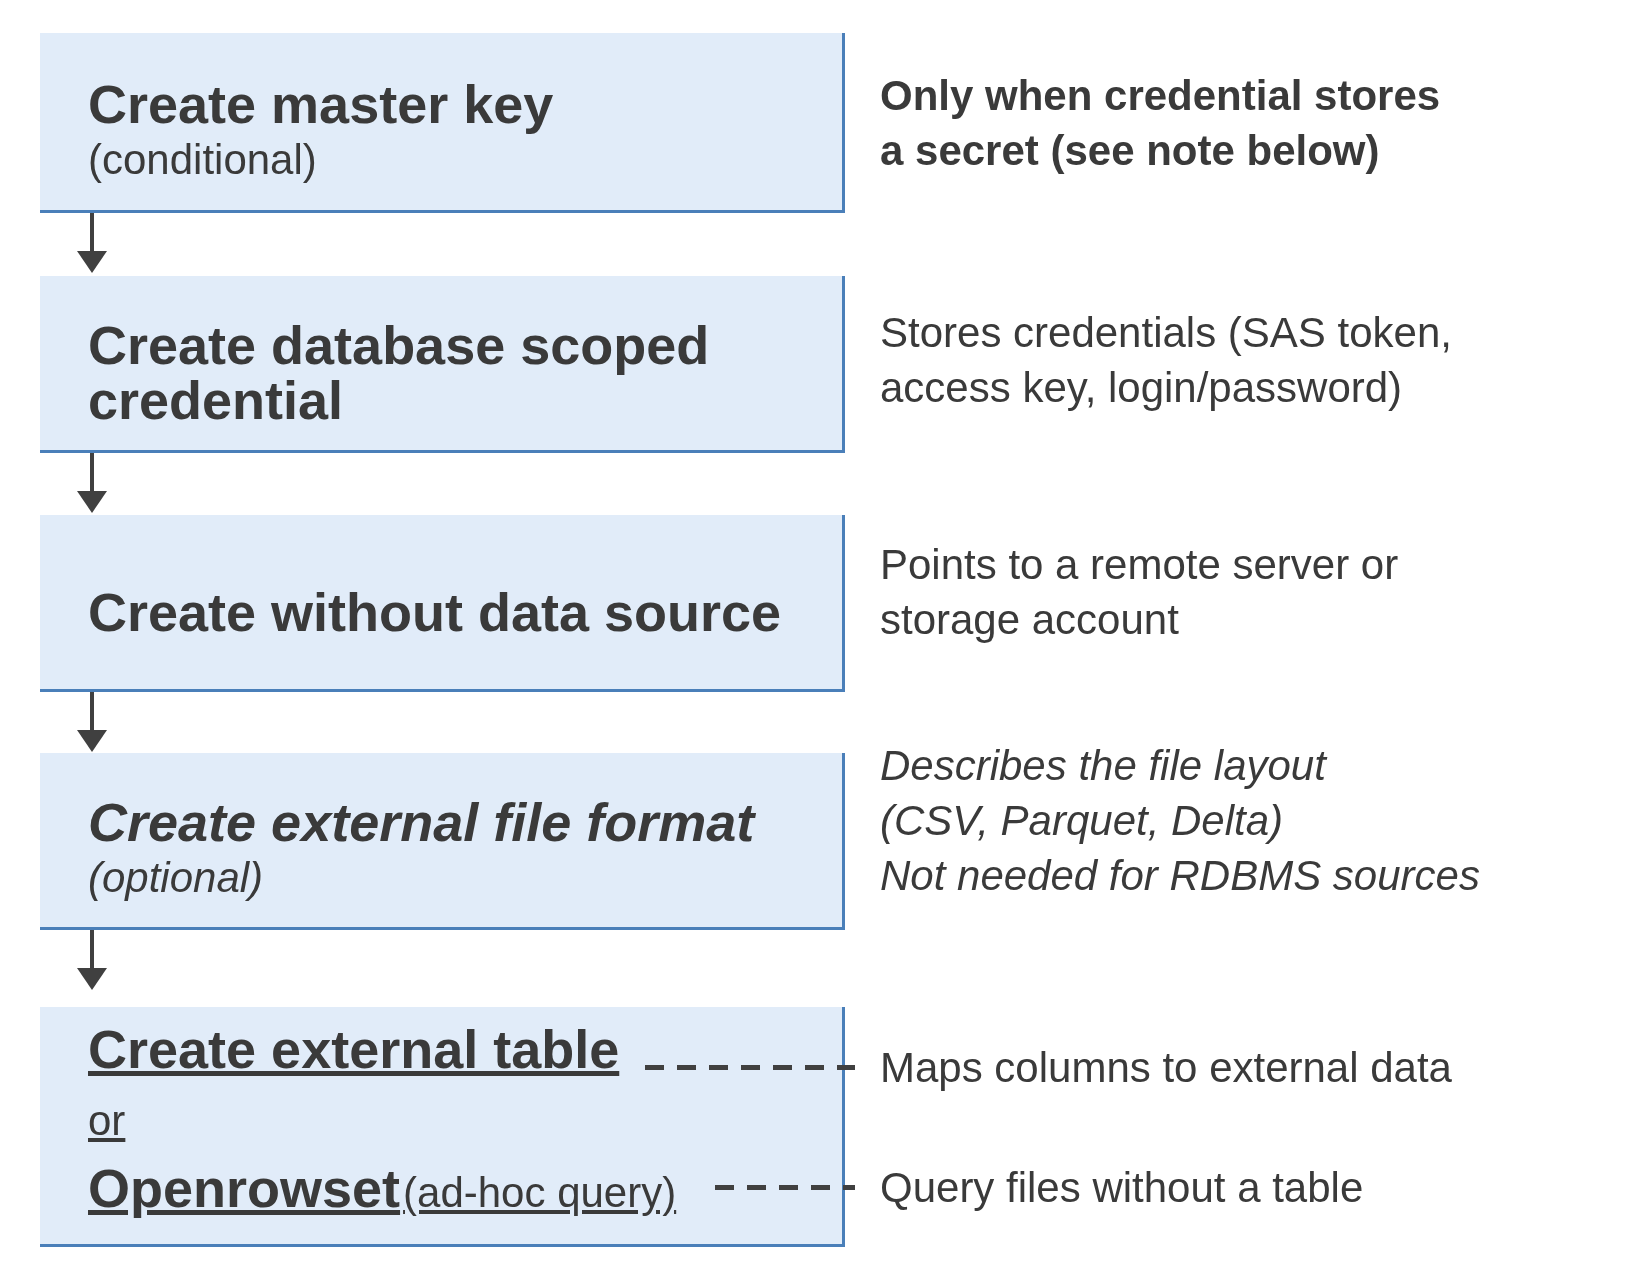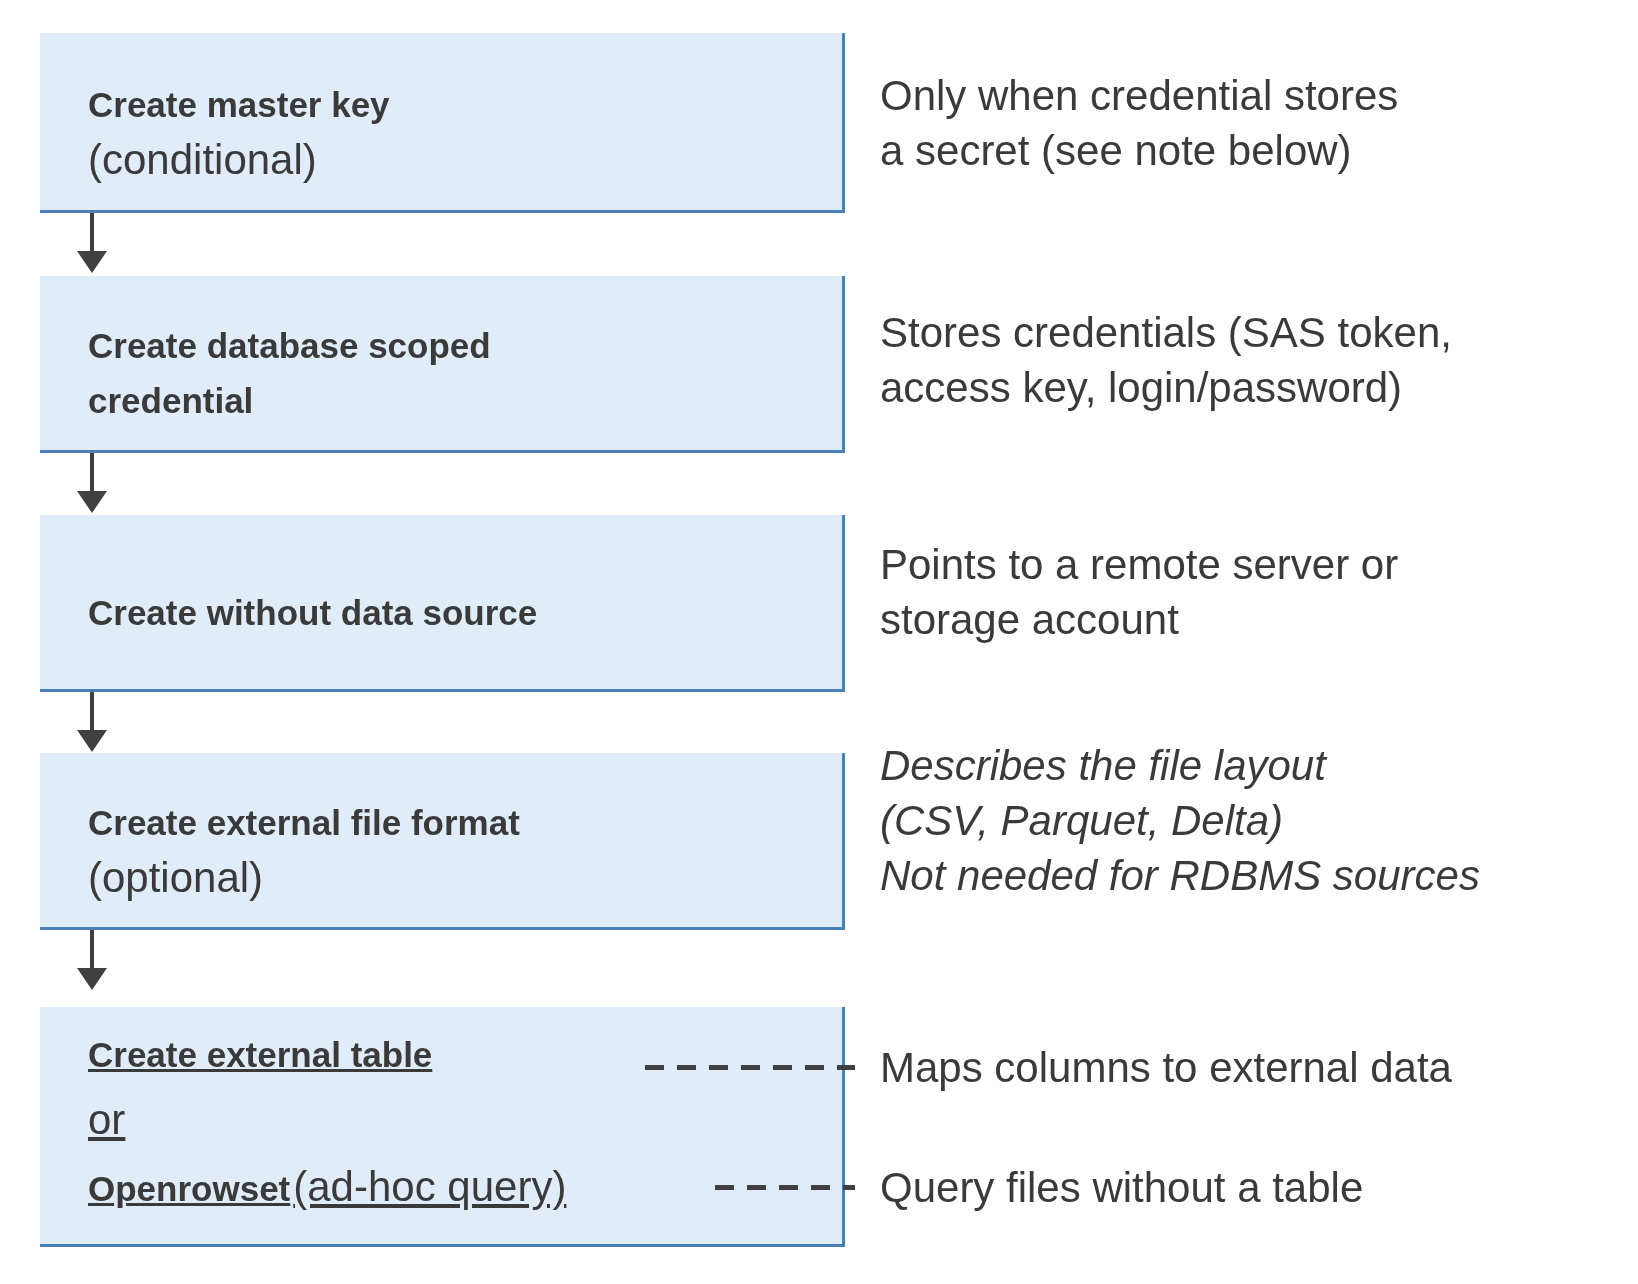--- a/index.html
+++ b/index.html
@@ -27,26 +27,26 @@
     border-bottom: 3px solid var(--box-border, #4a7fb9);
     display: flex;
     flex-direction: column;
     justify-content: center;
     padding-left: 48px;
     padding-right: 20px;
   }
   .box1 { top: 33px;  height: 180px; }
   .box2 { top: 276px; height: 177px; }
   .box3 { top: 515px; height: 177px; }
-  .box4 { top: 753px; height: 177px; }
+  .box4 { top: 753px; height: 177px; font-style: italic; }
   .box5 { top: 1007px; height: 240px; }
 
   .box-title {
     font-weight: 700;
-    font-size: 35px;
+    font-size: 54px;
     line-height: 55px;
     white-space: pre-line;
     color: var(--text, #3a3a3a);
     display: block;
     margin-top: 20px;
   }
   .box-qualifier {
     font-weight: 400;
     font-size: 42px;
     line-height: 55px;
@@ -59,21 +59,21 @@
 
   .note {
     position: absolute;
     left: 880px;
     transform: translateY(-50%);
     font-size: 42px;
     line-height: 55px;
     white-space: pre-line;
     color: var(--text, #3a3a3a);
   }
-  .note1 { top: 123px; }
+  .note1 { top: 123px; font-weight: bold; }
   .note2 { top: 360px; }
   .note3 { top: 592px; }
   .note4 { top: 820px; font-style: italic; }
   .note5 { top: 1068px; line-height: 50px; }
   .note6 { top: 1188px; line-height: 50px; }
 
   .arrow {
     position: absolute;
     left: 77px;
     width: 30px;

